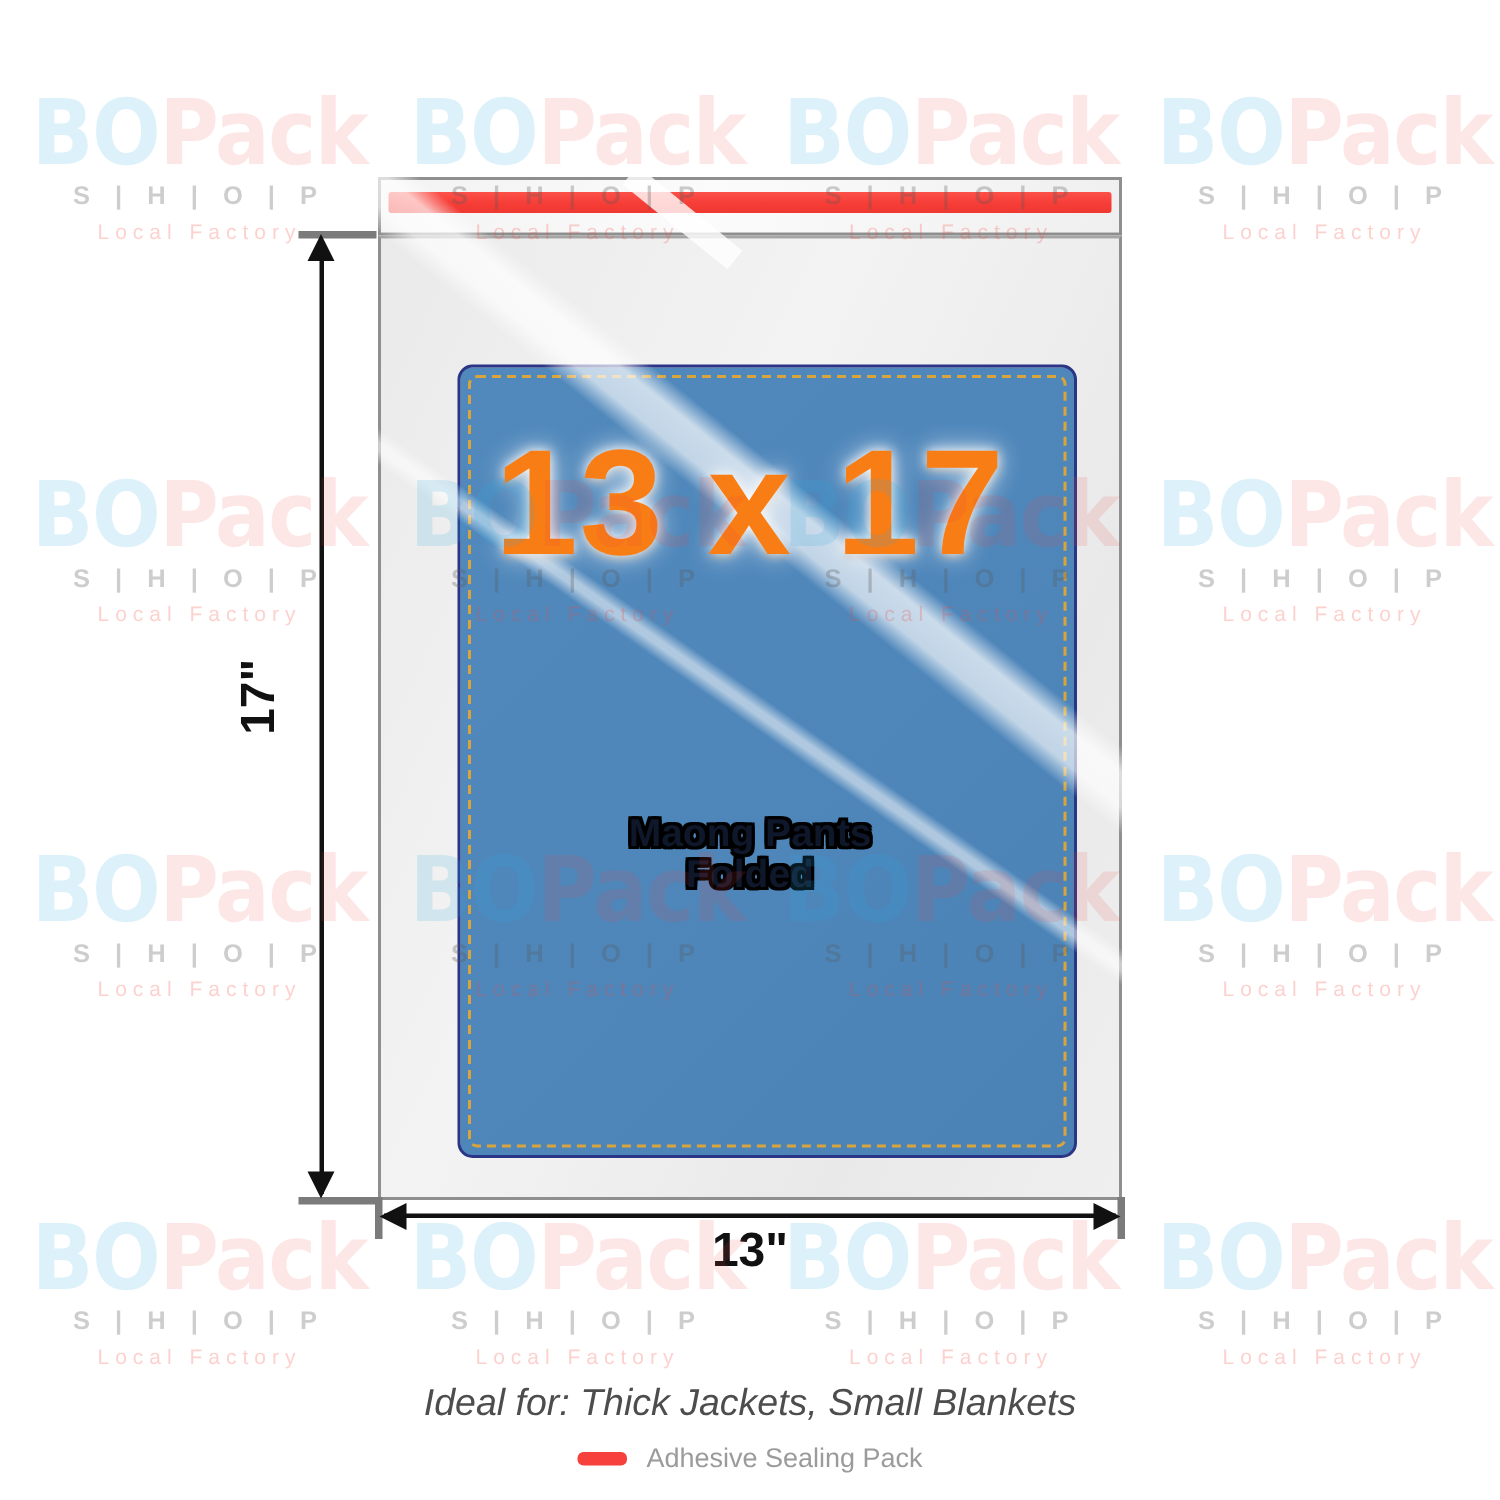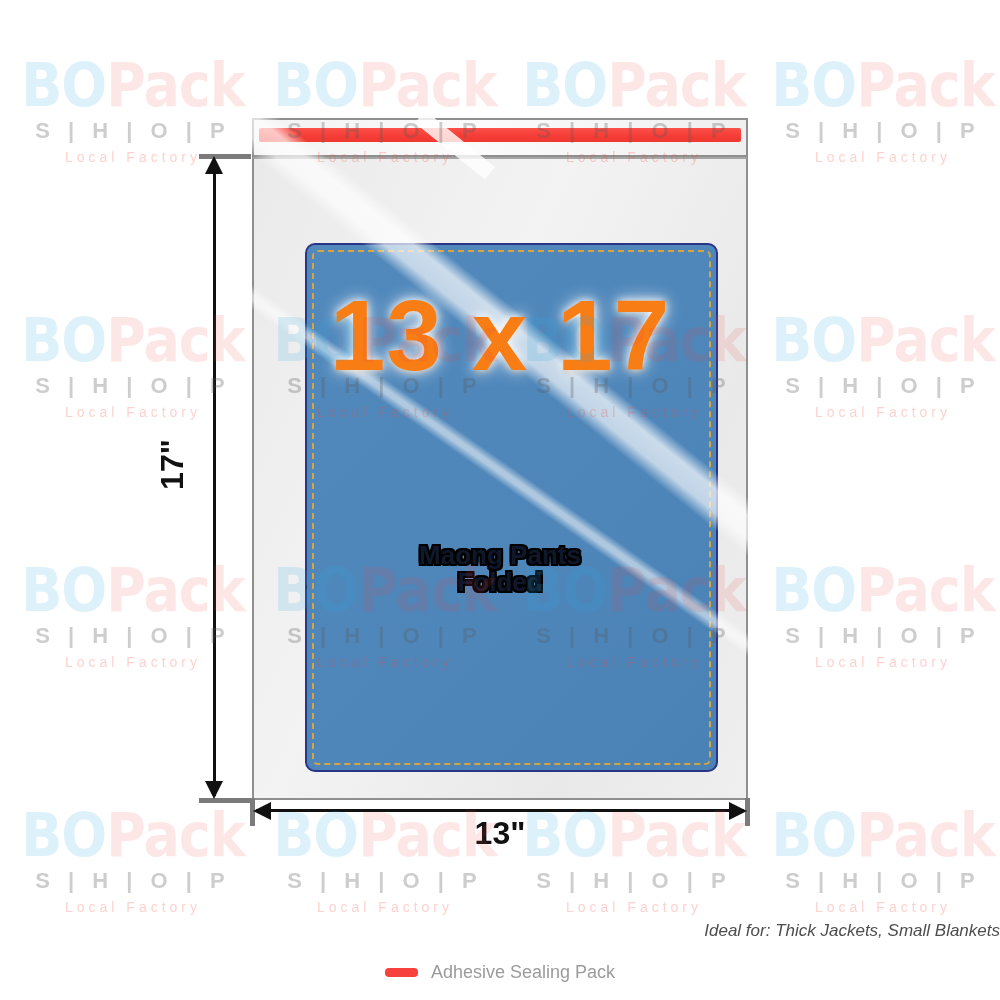--- a/index.html
+++ b/index.html
@@ -6,21 +6,21 @@
   .stage{position:relative;width:1000px;height:1000px;background:#ffffff;overflow:hidden;
          font-family:"Liberation Sans", sans-serif;}
 
   
   .wm-layer{position:absolute;inset:0;z-index:6;pointer-events:none;border-radius:17px;}
   .wm-tile{position:absolute;transform:translate(-50%,-50%);text-align:center;white-space:nowrap;}
   .wm-brand{font-size:54px;font-weight:bold;line-height:1;letter-spacing:-1px;
             font-family:"DejaVu Sans", sans-serif;transform:scaleY(1.12);}
   .wm-bo{color:rgba(41,171,226,0.16);}
   .wm-pack{color:rgba(243,70,60,0.13);}
-  .wm-shop{margin-top:5px;font-size:22px;font-weight:bold;letter-spacing:6px;color:rgba(90,90,90,0.30);}
+  .wm-shop{margin-top:5px;font-size:17px;font-weight:bold;letter-spacing:6px;color:rgba(90,90,90,0.30);}
   .wm-tag{margin-top:5px;font-size:14px;letter-spacing:4px;color:rgba(243,70,60,0.25);}
 
   
   .bag{position:absolute;left:252px;top:118px;width:496px;height:682px;z-index:1;}
   .bag-flap{position:absolute;left:0;top:0;width:496px;height:39px;box-sizing:border-box;
             border:2px solid #8f8f8f;
             background:linear-gradient(105deg,#f2f2f2 0%,#fbfbfb 45%,#efefef 100%);}
   .seal-strip{position:absolute;left:5px;right:5px;top:8px;height:14px;border-radius:2px;
               background:linear-gradient(180deg,#fb5149 0%,#f63d37 55%,#ee3830 100%);}
   .bag-body{position:absolute;left:0;top:39px;width:496px;height:643px;box-sizing:border-box;
@@ -66,22 +66,22 @@
   .h-arrow-left{left:253px;top:801.5px;border-top:9px solid transparent;border-bottom:9px solid transparent;
                 border-right:18px solid #111;}
   .h-arrow-right{left:729px;top:801.5px;border-top:9px solid transparent;border-bottom:9px solid transparent;
                 border-left:18px solid #111;}
   .h-cap-left{left:250px;top:798px;width:5px;height:28px;background:#7b7b7b;}
   .h-cap-right{left:745px;top:798px;width:5px;height:28px;background:#7b7b7b;}
   .h-dim-label{left:400px;top:815px;width:200px;text-align:center;
                font-size:32px;font-weight:bold;color:#111;}
 
   
-  .ideal-text{position:absolute;left:0;top:921px;width:1000px;z-index:2;text-align:right;
-              font-size:17px;font-style:italic;color:#4d4d4d;}
+  .ideal-text{position:absolute;left:0;top:921px;width:1000px;z-index:2;text-align:center;
+              font-size:25px;font-style:italic;color:#4d4d4d;}
   .legend{position:absolute;left:0;top:962px;width:1000px;z-index:2;display:flex;
           align-items:center;justify-content:center;gap:13px;}
   .legend-swatch{width:33px;height:9px;border-radius:4px;background:#f6413c;}
   .legend-text{font-size:18px;color:#9b9b9b;}
 </style>
 </head>
 <body>
 
 <div class="stage">
 

